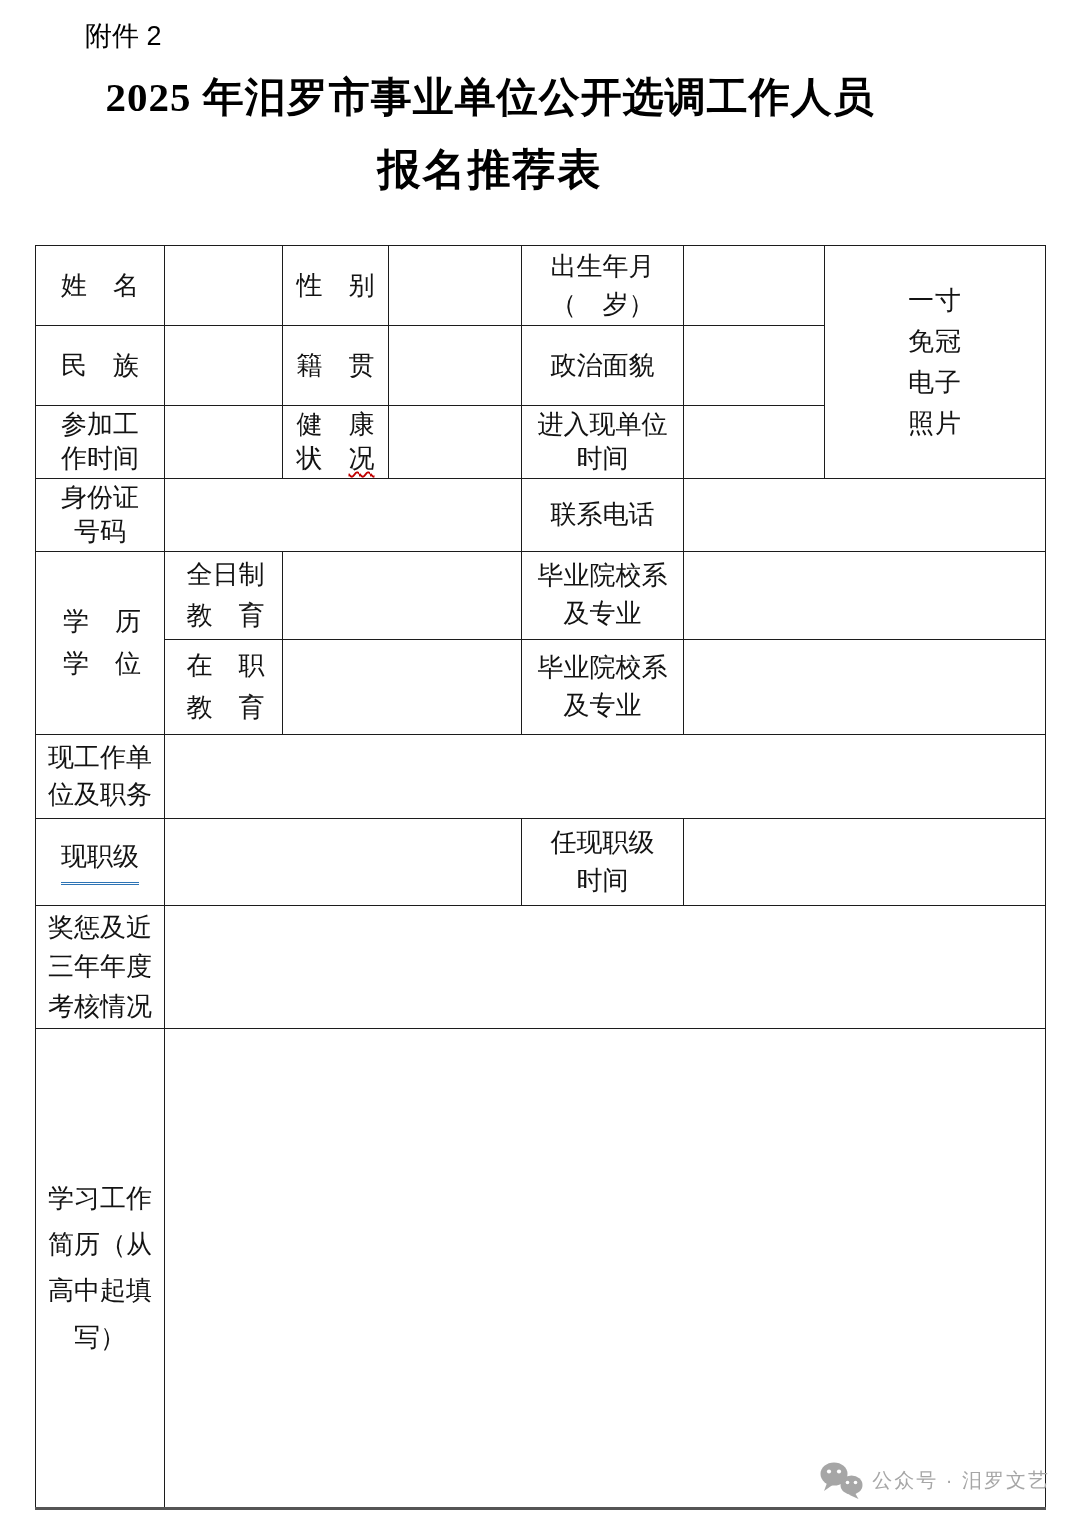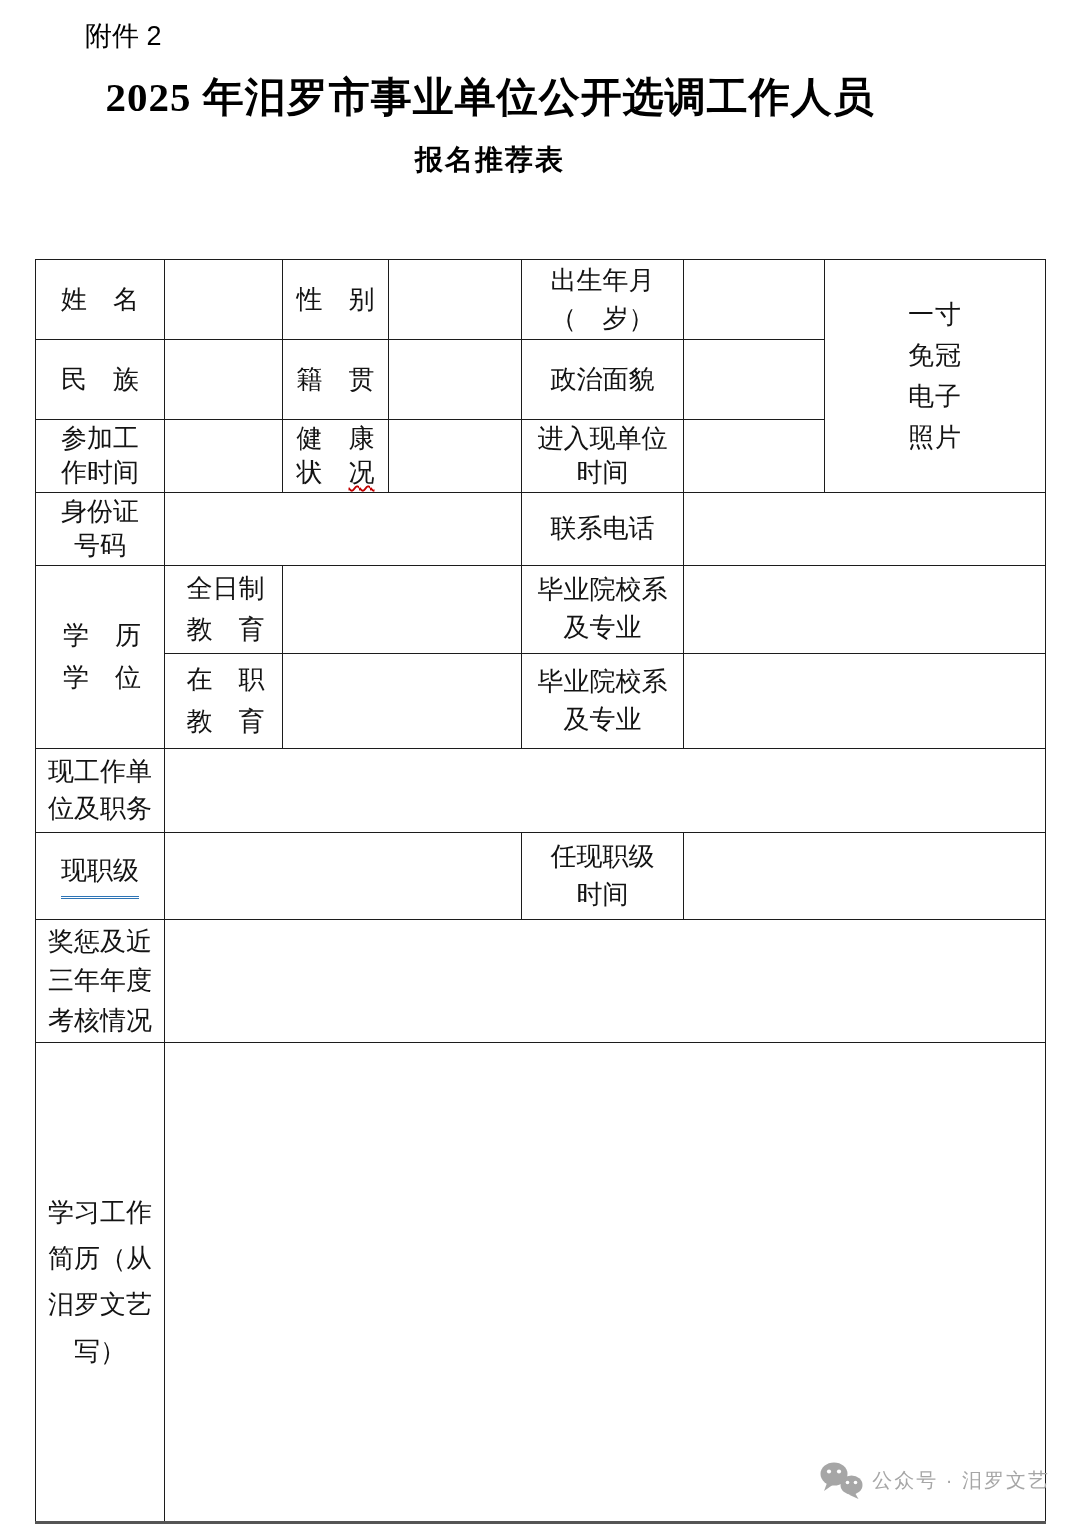--- a/index.html
+++ b/index.html
@@ -10,25 +10,25 @@
     font-family: "Liberation Serif", "DejaVu Serif", serif;
     color: #111;
   }
   .attachment {
     position: absolute; left: 85px; top: 18px;
     font-family: "Liberation Sans", "DejaVu Sans", sans-serif;
     font-weight: normal; font-size: 27px; color: #000;
   }
   .title-block { position: absolute; left: 0; top: 70px; width: 980px; text-align: center; }
   .title-line1 { font-size: 41px; font-weight: bold; letter-spacing: 1px; color: #000; }
-  .title-line2 { font-size: 28px; font-weight: bold; margin-top: 16px; letter-spacing: 2px; color: #000; }
+  .title-line2 { font-size: 43px; font-weight: bold; margin-top: 16px; letter-spacing: 2px; color: #000; }
 
   table.form {
     position: absolute; left: 35px; top: 245px;
-    width: 1010px; border-collapse: collapse; table-layout: fixed; margin-top: 14px;
+    width: 1010px; border-collapse: collapse; table-layout: fixed;
   }
   td {
     border: 1.6px solid #1c1c1c;
     text-align: center; vertical-align: middle;
     font-size: 26px; line-height: 1.45;
     padding: 2px 4px; color: #131313;
   }
   tr.r-last td { border-bottom: 3px solid #555; }
   .ml { white-space: pre-line; }
   .photo-cell { line-height: 1.58; letter-spacing: 1px; }
@@ -148,21 +148,21 @@
     </tr>
     <tr style="height:119px">
       <td class="ml awards-cell">奖惩及近
 三年年度
 考核情况</td>
       <td colspan="6"></td>
     </tr>
     <tr style="height:480px" class="r-last">
       <td class="ml resume-cell">学习工作
 简历（从
-汨罗文艺
+高中起填
 写）</td>
       <td colspan="6"></td>
     </tr>
   </tbody>
 </table>
 
 <div class="watermark">
   <svg class="wechat-icon" viewBox="0 0 46 38" xmlns="http://www.w3.org/2000/svg">
     <ellipse cx="16" cy="13" rx="13.5" ry="11.5" fill="#a6a6a6"></ellipse>
     <polygon points="9,22 6,30 16,23" fill="#a6a6a6"></polygon>

